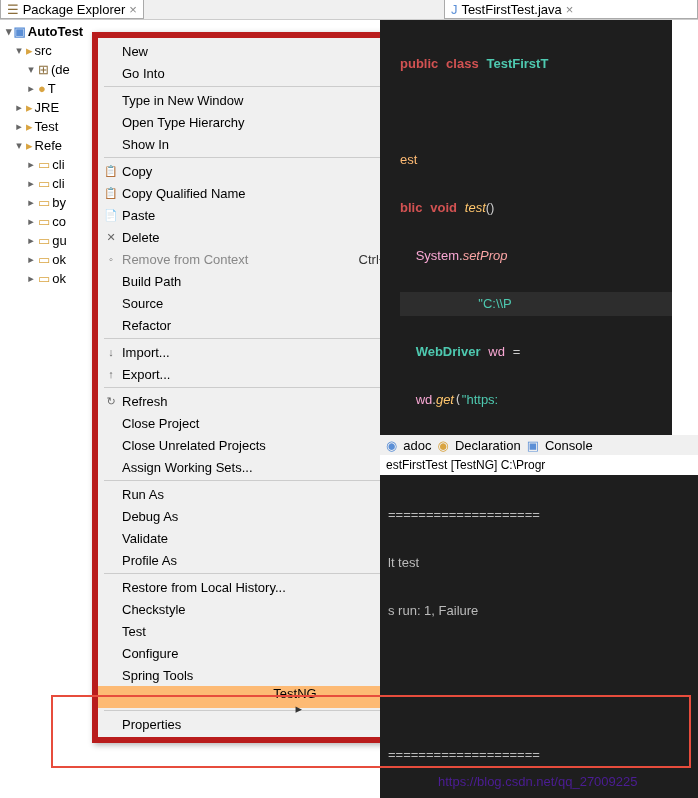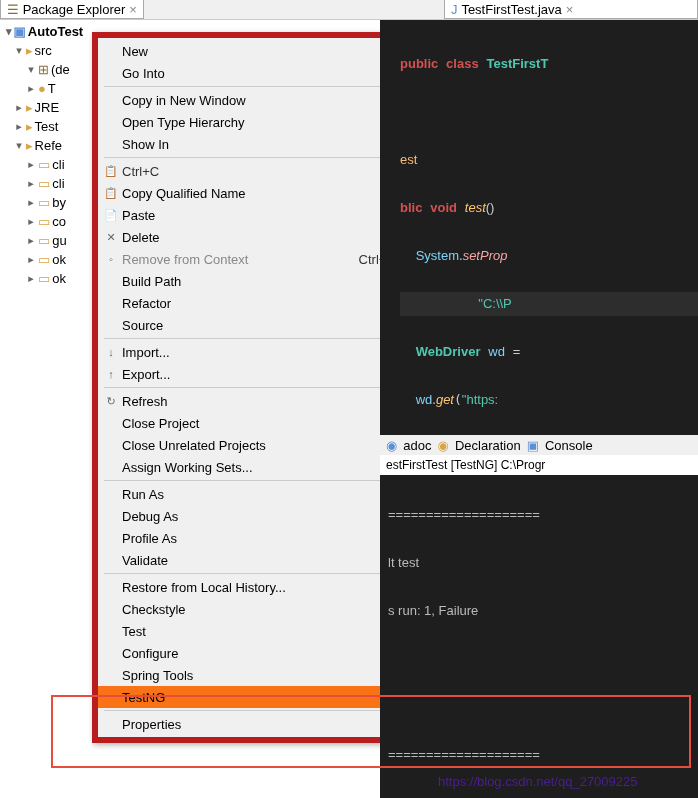--- a/index.html
+++ b/index.html
@@ -9,38 +9,38 @@
 .ed-title{display:flex;align-items:center;padding:0 6px;gap:4px;background:#fff;border:1px solid #aaa;border-top:none;flex:1;}
 .tree{position:absolute;left:0;top:20px;width:80px;padding:2px 0;}
 .tree-row{display:flex;align-items:center;height:19px;padding-left:2px;white-space:nowrap;gap:2px;}
 .tw{display:inline-block;width:10px;text-align:center;color:#666;font-size:11px;}
 .proj{padding-left:6px;font-weight:bold;}
 .l1{padding-left:14px;}.l2{padding-left:26px;}
 .pkg-icon{color:#8a6d3b;}
 .fld-icon{color:#d9a441;}
 .context-menu{position:absolute;left:85px;top:32px;width:412px;background:#f0f0f0;border:6px solid #b91c1c;box-shadow:2px 2px 6px rgba(0,0,0,0.3);padding:2px 0;margin-left:7px;}
 .mi{display:flex;align-items:center;height:22px;padding:0 8px 0 2px;}
-.mi.sel{background:#f97316;}
+.mi.sel{background:#fdba74;flex-direction:column;}
 .mi.dis{color:#888;}
 .mi .ic{width:22px;display:flex;justify-content:center;color:#666;font-size:11px;}
 .mi .lbl{flex:1;}
 .mi .sc{color:#333;font-size:13px;}
 .mi .ar{width:14px;color:#333;text-align:right;}
 .sep{height:1px;background:#ccc;margin:2px 6px;}
 .submenu{position:absolute;left:413px;top:670px;width:200px;background:#f0f0f0;border:1px solid #999;box-shadow:2px 2px 6px rgba(0,0,0,0.3);padding:2px 0;}
 .smi{display:flex;align-items:center;height:22px;padding:0 8px 0 4px;}
 .smi .ic{width:18px;display:flex;justify-content:center;color:#b8860b;font-size:11px;}
-.editor{position:absolute;left:380px;top:20px;width:318px;height:415px;background:#1e1e1e;font-family:Consolas,monospace;font-size:16px;line-height:24px;padding:8px 0 0 20px;color:#ccc;white-space:pre;overflow:hidden;}
+.editor{position:absolute;left:380px;top:20px;width:292px;height:415px;background:#1e1e1e;font-family:Consolas,monospace;font-size:16px;line-height:24px;padding:8px 0 0 20px;color:#ccc;white-space:pre;overflow:hidden;}
 .ln{font-family:Consolas,monospace;}
 .kw2{color:#d25252;font-weight:bold;}
 .cls{color:#4ec9b0;font-weight:bold;}
 .mth{color:#ffc66d;font-style:italic;}
 .mthi{color:#fca5a5;font-style:italic;}
 .str{color:#4ec9b0;}
-.id{color:#7dd3fc;}
+.id{color:#f9a8d4;}
 .id2{color:#fdba74;}
 .dot{color:#ccc;}
 .tabs-row{position:absolute;left:380px;top:435px;width:318px;height:20px;background:#f0f0f0;display:flex;align-items:center;overflow:hidden;font-size:12px;gap:6px;padding-left:6px;}
 .tabs-row span{white-space:nowrap;}
 .term-label{position:absolute;left:380px;top:455px;width:318px;height:20px;display:flex;align-items:center;font-size:12px;padding-left:6px;background:#fff;overflow:hidden;white-space:nowrap;}
 .console{position:absolute;left:380px;top:475px;width:318px;height:323px;background:#1e1e1e;font-family:Consolas,monospace;font-size:16px;line-height:24px;color:#bbb;padding:4px 0 0 8px;white-space:pre;overflow:hidden;}
 .redbox{position:absolute;left:51px;top:695px;width:640px;height:73px;border:2px solid #e74c3c;pointer-events:none;}
 .watermark{position:absolute;left:438px;top:774px;color:#4c1d95;font-size:13px;z-index:50;}
 .col2-pad{width:300px;}
 </style>
@@ -146,39 +146,40 @@
       </div>
       <div class="mi">
         <span class="ic"></span>
         <span class="lbl">Go Into</span>
         <span class="sc"></span>
         <span class="ar"></span>
       </div>
       <div class="sep"></div>
       <div class="mi">
         <span class="ic"></span>
-        <span class="lbl">Copy in New Window</span>
+        <span class="lbl">Type in New Window</span>
         <span class="sc"></span>
         <span class="ar"></span>
       </div>
       <div class="mi">
         <span class="ic"></span>
         <span class="lbl">Open Type Hierarchy</span>
         <span class="sc">F4</span>
         <span class="ar"></span>
       </div>
       <div class="mi">
         <span class="ic"></span>
         <span class="lbl">Show In</span>
         <span class="sc">Alt+Shift+W</span>
         <span class="ar">▸</span>
       </div>
       <div class="sep"></div>
       <div class="mi">
         <span class="ic">📋</span>
+        <span class="lbl">Copy</span>
         <span class="sc">Ctrl+C</span>
         <span class="ar"></span>
       </div>
       <div class="mi">
         <span class="ic">📋</span>
         <span class="lbl">Copy Qualified Name</span>
         <span class="sc"></span>
         <span class="ar"></span>
       </div>
       <div class="mi">
@@ -200,28 +201,28 @@
         <span class="ar"></span>
       </div>
       <div class="mi">
         <span class="ic"></span>
         <span class="lbl">Build Path</span>
         <span class="sc"></span>
         <span class="ar">▸</span>
       </div>
       <div class="mi">
         <span class="ic"></span>
+        <span class="lbl">Source</span>
+        <span class="sc">Alt+Shift+S</span>
+        <span class="ar">▸</span>
+      </div>
+      <div class="mi">
+        <span class="ic"></span>
         <span class="lbl">Refactor</span>
         <span class="sc">Alt+Shift+T</span>
-        <span class="ar">▸</span>
-      </div>
-      <div class="mi">
-        <span class="ic"></span>
-        <span class="lbl">Source</span>
-        <span class="sc">Alt+Shift+S</span>
         <span class="ar">▸</span>
       </div>
       <div class="sep"></div>
       <div class="mi">
         <span class="ic">↓</span>
         <span class="lbl">Import...</span>
         <span class="sc"></span>
         <span class="ar"></span>
       </div>
       <div class="mi">
@@ -263,29 +264,29 @@
         <span class="ar">▸</span>
       </div>
       <div class="mi">
         <span class="ic"></span>
         <span class="lbl">Debug As</span>
         <span class="sc"></span>
         <span class="ar">▸</span>
       </div>
       <div class="mi">
         <span class="ic"></span>
+        <span class="lbl">Validate</span>
+        <span class="sc"></span>
+        <span class="ar"></span>
+      </div>
+      <div class="mi">
+        <span class="ic"></span>
         <span class="lbl">Profile As</span>
         <span class="sc"></span>
         <span class="ar">▸</span>
-      </div>
-      <div class="mi">
-        <span class="ic"></span>
-        <span class="lbl">Validate</span>
-        <span class="sc"></span>
-        <span class="ar"></span>
       </div>
       <div class="sep"></div>
       <div class="mi">
         <span class="ic"></span>
         <span class="lbl">Restore from Local History...</span>
         <span class="sc"></span>
         <span class="ar"></span>
       </div>
       <div class="mi">
         <span class="ic"></span>

